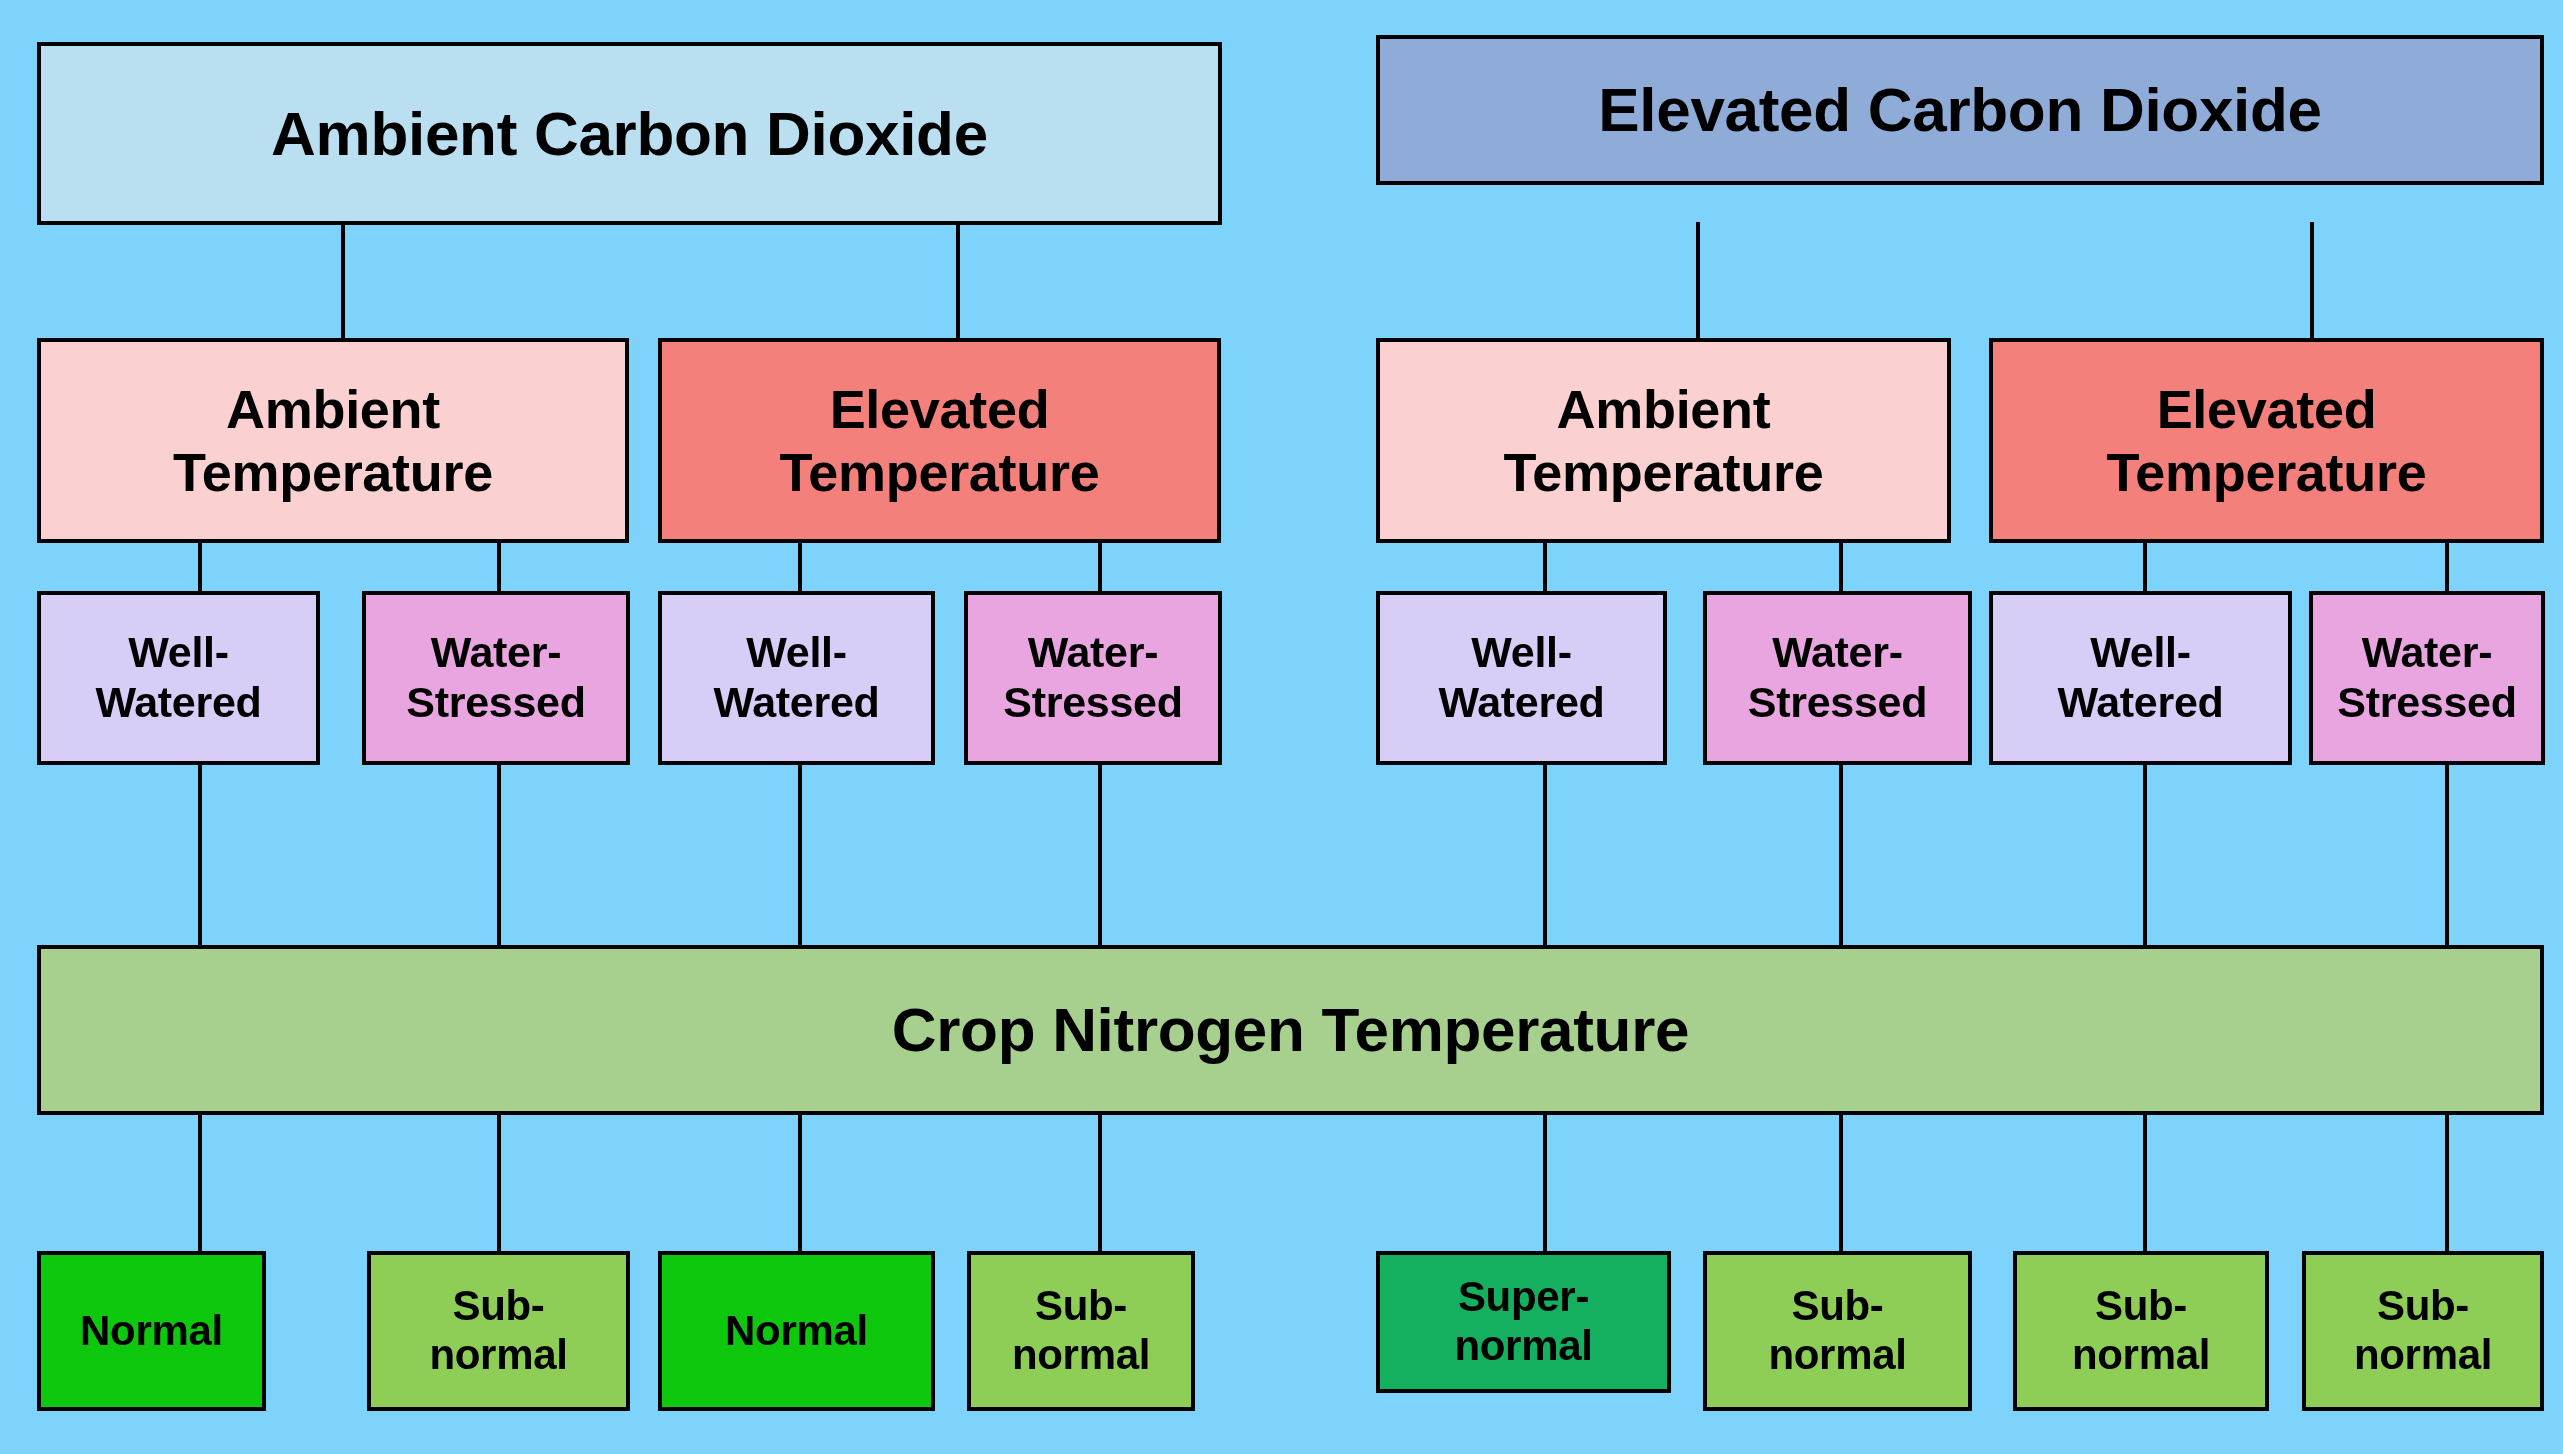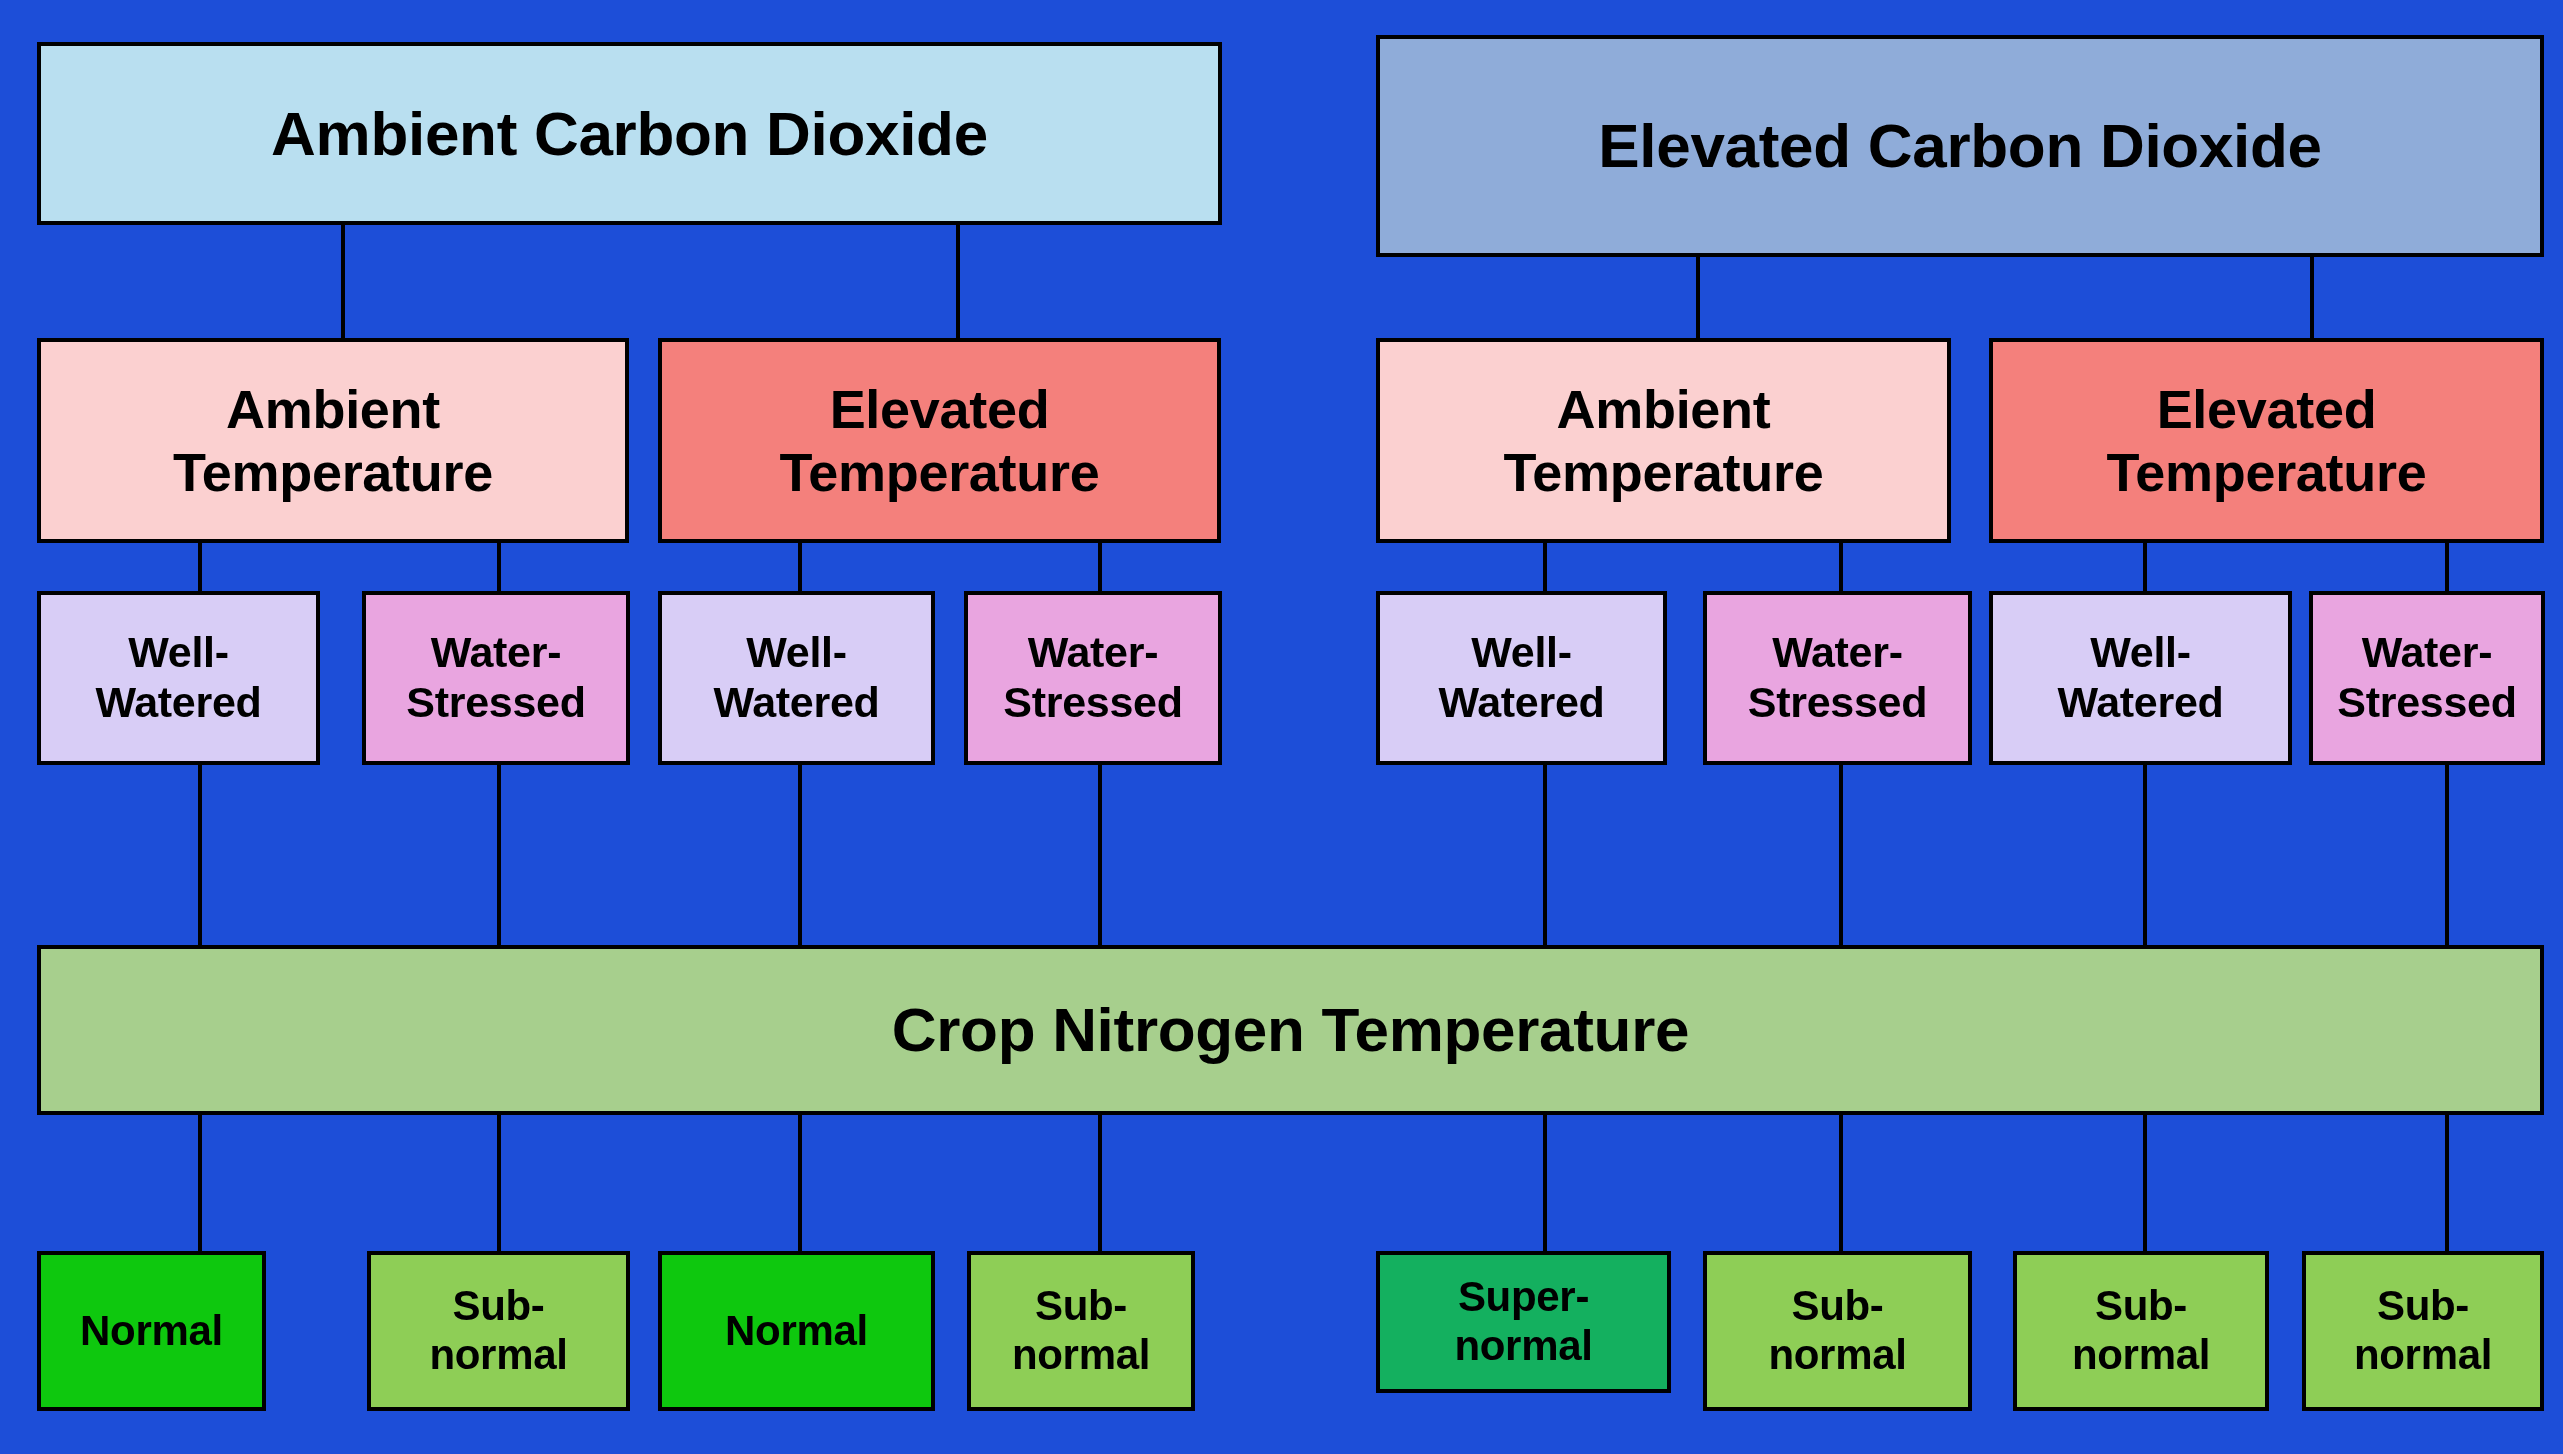--- a/index.html
+++ b/index.html
@@ -7,21 +7,21 @@
     padding: 0;
     background: #ffffff;
   }
   body {
     font-family: "Liberation Sans", sans-serif;
   }
   #stage {
     position: relative;
     width: 2563px;
     height: 1455px;
-    background: #1d4ed8;
+    background: #7dd3fc;
     overflow: hidden;
   }
   .node {
     position: absolute;
     box-sizing: border-box;
     border: 4.7px solid #000000;
     display: flex;
     flex-direction: column;
     align-items: center;
     justify-content: center;
@@ -81,21 +81,21 @@
   <div class="connector" style="left:1098px; top:1114px; height:138px;"></div>
   <div class="connector" style="left:1543px; top:1114px; height:138px;"></div>
   <div class="connector" style="left:1839px; top:1114px; height:138px;"></div>
   <div class="connector" style="left:2143px; top:1114px; height:138px;"></div>
   <div class="connector" style="left:2445px; top:1114px; height:138px;"></div>
 
   <div class="node lvl1" style="left:37px; top:42px; width:1185px; height:183px; background:#b9dff0;">
     <span class="ln">Ambient Carbon Dioxide</span>
   </div>
 
-  <div class="node lvl1" style="left:1376px; top:35px; width:1168px; height:222px; background:#8facd9;">
+  <div class="node lvl1" style="left:1376px; top:35px; width:1168px; height:150px; background:#8facd9;">
     <span class="ln">Elevated Carbon Dioxide</span>
   </div>
 
   <div class="node lvl2" style="left:37px; top:338px; width:592px; height:205px; background:#fbd0d0;">
     <span class="ln">Ambient</span>
     <span class="ln">Temperature</span>
   </div>
 
   <div class="node lvl2" style="left:658px; top:338px; width:563px; height:205px; background:#f4807c;">
     <span class="ln">Elevated</span>

